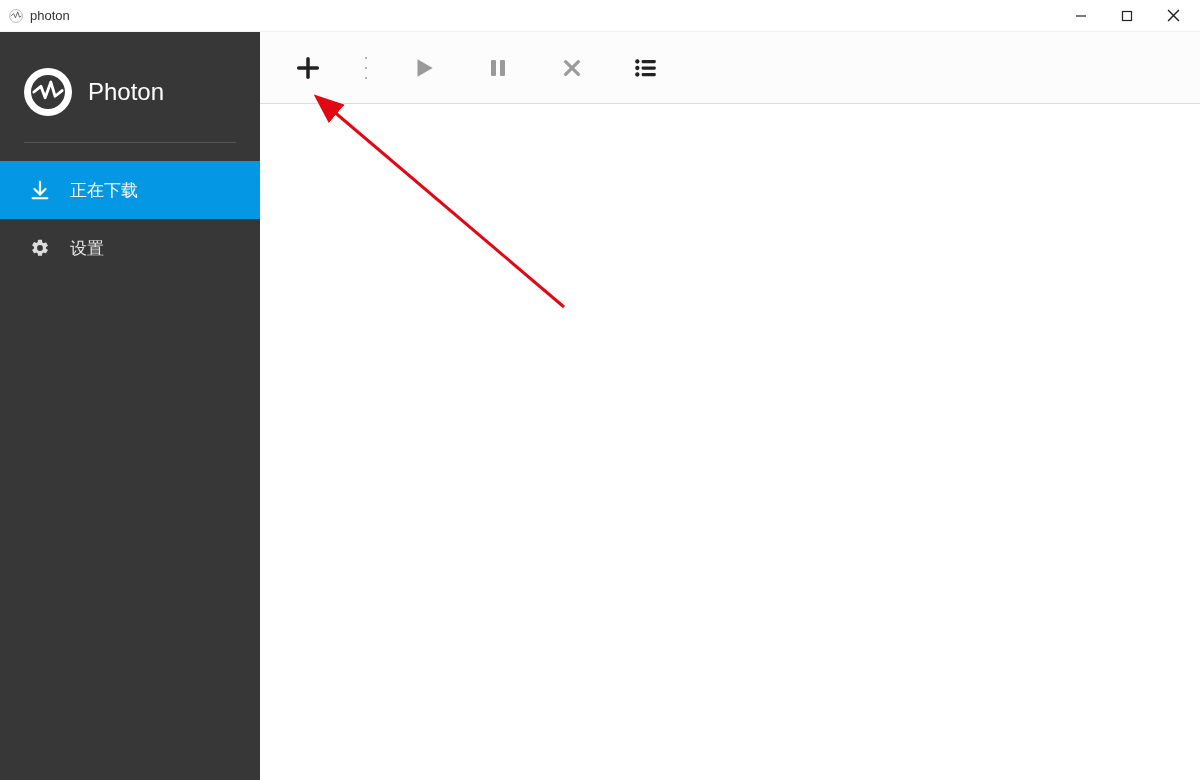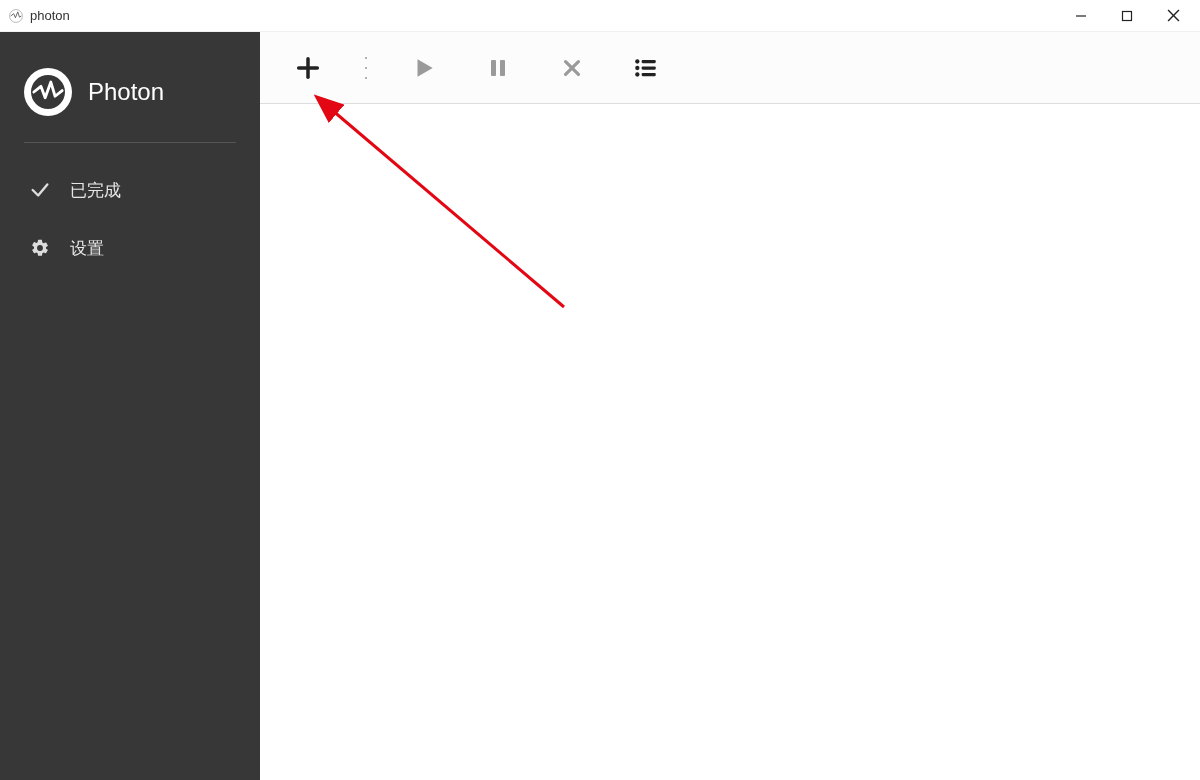--- a/index.html
+++ b/index.html
@@ -132,29 +132,31 @@
         <svg width="34" height="34" viewBox="0 0 24 24">
             <circle cx="12" cy="12" r="12" fill="#373737"></circle>
             <path d="M2 12 L7 8 L10 16 L14 5 L17 15 L22 11" stroke="#fff" stroke-width="2" fill="none" stroke-linejoin="round" stroke-linecap="round"></path>
           </svg>
       </div>
       <div class="brand-text">Photon</div>
     </div>
     <div class="brand-divider"></div>
     <div class="nav">
 
-
-      <div class="nav-item">
+      <div class="nav-item active">
         <span class="nav-icon">
-          <svg width="22" height="22" viewBox="0 0 24 24" fill="none" stroke="#ddd" stroke-width="2.6" stroke-linecap="round" stroke-linejoin="round">
-              <polyline points="4 12 10 18 20 6"></polyline>
+          <svg width="22" height="22" viewBox="0 0 24 24" fill="none" stroke="#fff" stroke-width="2.4" stroke-linecap="round" stroke-linejoin="round">
+              <line x1="12" y1="3" x2="12" y2="17"></line>
+              <polyline points="6 11 12 17 18 11"></polyline>
+              <line x1="4" y1="21" x2="20" y2="21"></line>
             </svg>
         </span>
-        <span>已完成</span>
-      </div>
+        <span>正在下载</span>
+      </div>
+
 
       <div class="nav-item">
         <span class="nav-icon">
           <svg width="20" height="20" viewBox="0 0 24 24" fill="#ddd">
               <path d="M19.14 12.94a7.14 7.14 0 0 0 .06-.94 7.14 7.14 0 0 0-.06-.94l2.03-1.58a.5.5 0 0 0 .12-.64l-1.92-3.32a.5.5 0 0 0-.6-.22l-2.39.96a7.03 7.03 0 0 0-1.62-.94l-.36-2.54A.5.5 0 0 0 13.9 2h-3.8a.5.5 0 0 0-.5.42l-.36 2.54c-.58.24-1.12.55-1.62.94l-2.39-.96a.5.5 0 0 0-.6.22L2.71 8.48a.5.5 0 0 0 .12.64l2.03 1.58c-.04.31-.06.63-.06.94s.02.63.06.94l-2.03 1.58a.5.5 0 0 0-.12.64l1.92 3.32c.13.22.39.31.6.22l2.39-.96c.5.39 1.04.7 1.62.94l.36 2.54c.04.24.25.42.5.42h3.8a.5.5 0 0 0 .5-.42l.36-2.54c.58-.24 1.12-.55 1.62-.94l2.39.96c.22.09.47 0 .6-.22l1.92-3.32a.5.5 0 0 0-.12-.64l-2.03-1.58zM12 15.5A3.5 3.5 0 1 1 15.5 12 3.5 3.5 0 0 1 12 15.5z"></path>
             </svg>
         </span>
         <span>设置</span>
       </div>
 

